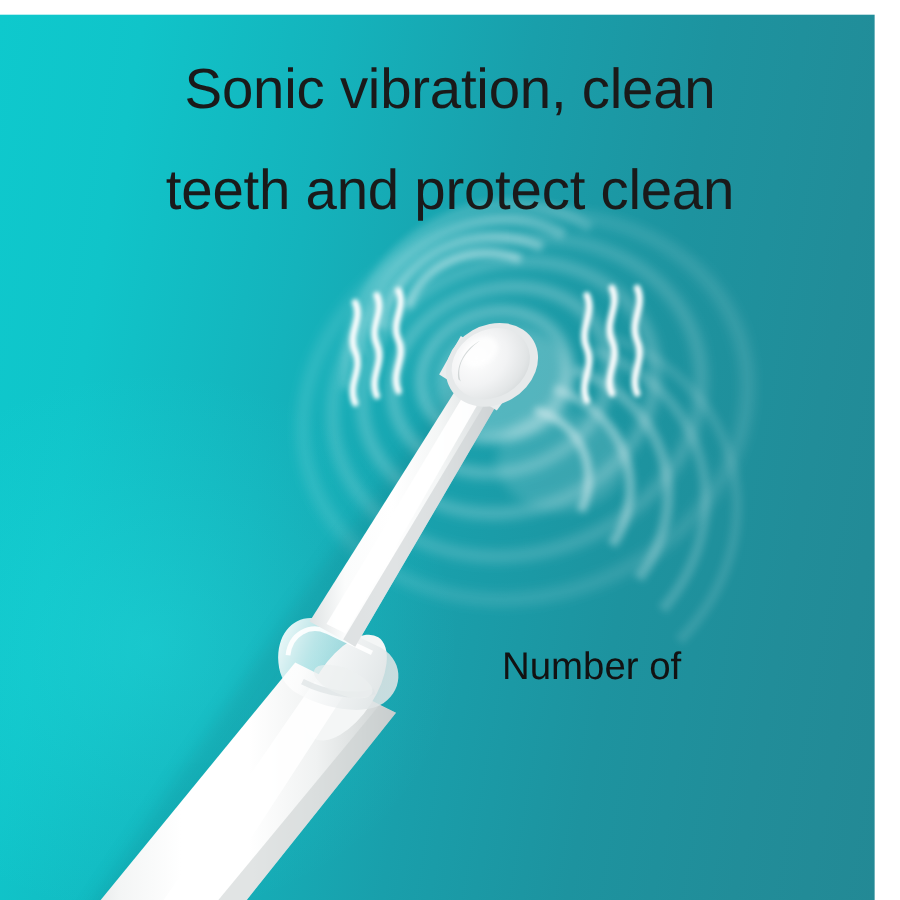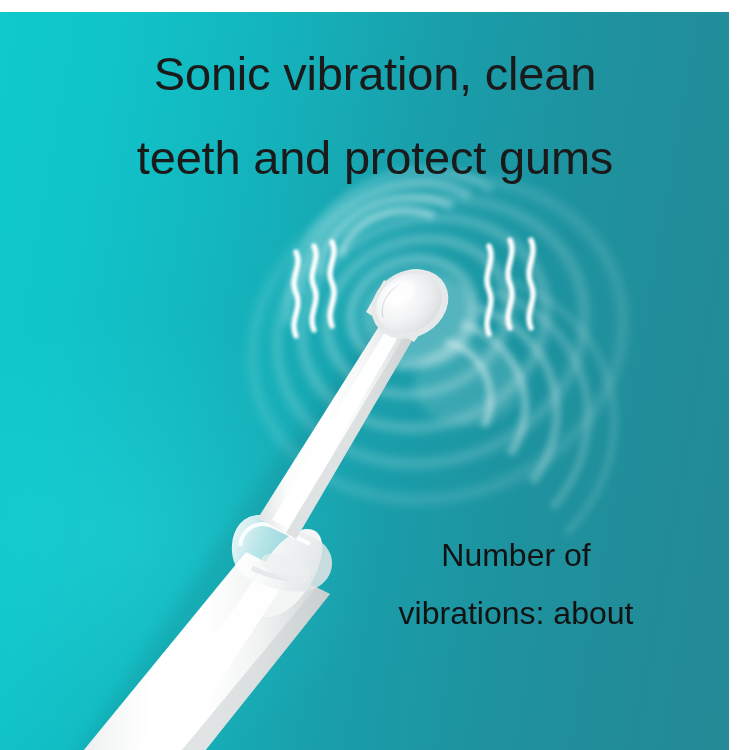--- a/index.html
+++ b/index.html
@@ -54,21 +54,21 @@
     line-height: 84px;
     letter-spacing: -0.2px;
     font-weight: 400;
     white-space: nowrap;
   }
   .headline-line { display: block; }
 
   
   .spec {
     position: absolute;
-    right: 48px;
+    right: 71px;
     top: 514px;
     width: 330px;
     text-align: center;
     color: #121212;
     font-size: 32px;
     line-height: 58px;
     font-weight: 400;
     white-space: nowrap;
   }
   .spec-line { display: block; }
@@ -226,21 +226,20 @@
         <ellipse cx="400" cy="281" rx="16" ry="11" transform="rotate(-30 400 281)" fill="#ffffff" opacity="0.75" filter="url(#blurSoft)"></ellipse>
 
         <path d="M382 304 C380 292 388 278 400 272 C386 282 380 294 384 306 Z" fill="#c9cfd0" opacity="0.8"></path>
       </g>
 
     </g>
   </svg>
 
   <div class="headline">
     <span class="headline-line">Sonic vibration, clean</span>
-    <span class="headline-line">teeth and protect gums</span>
+    <span class="headline-line">teeth and protect clean</span>
   </div>
 
   <div class="spec">
     <span class="spec-line">Number of</span>
-    <span class="spec-line">vibrations: about</span>
   </div>
 
 </div>
 
 </body></html>

